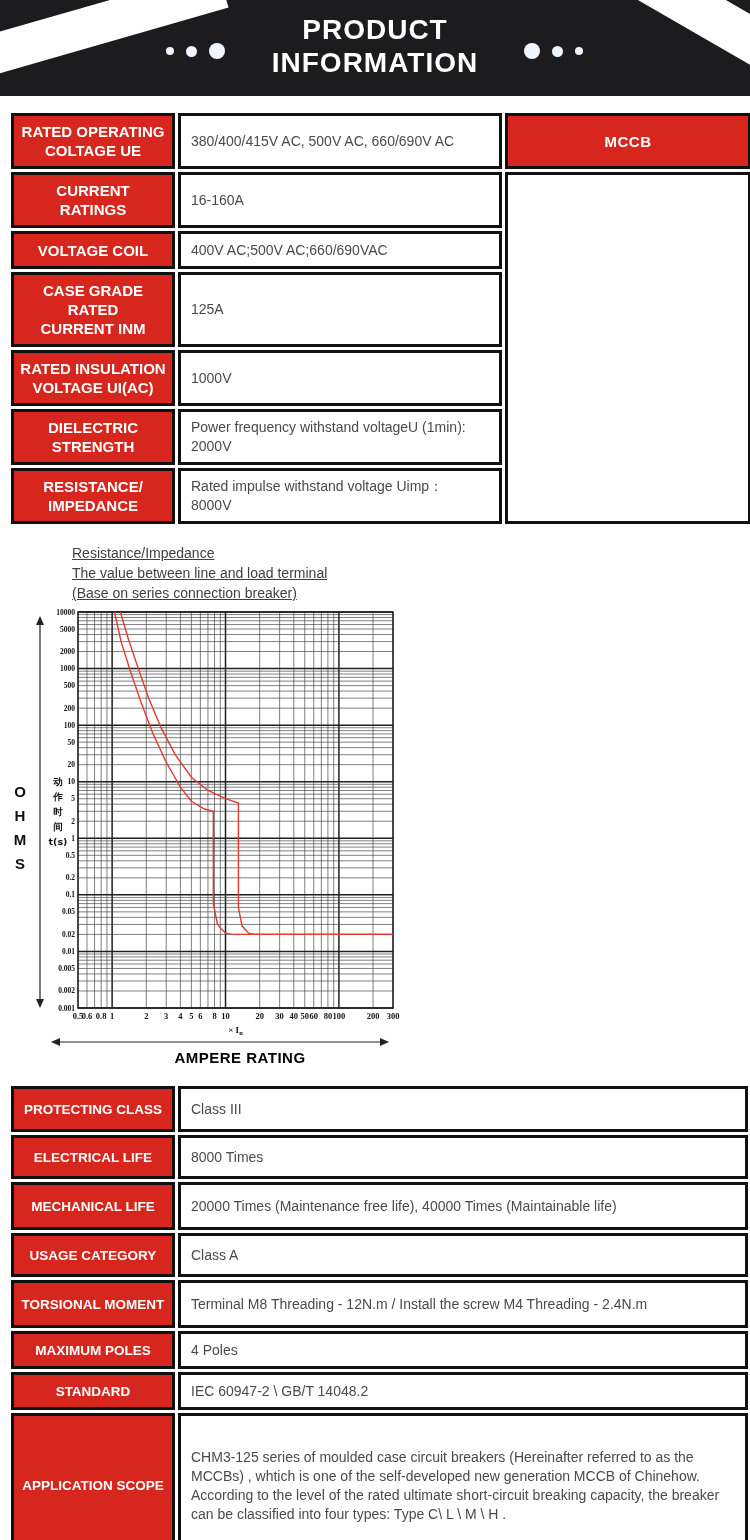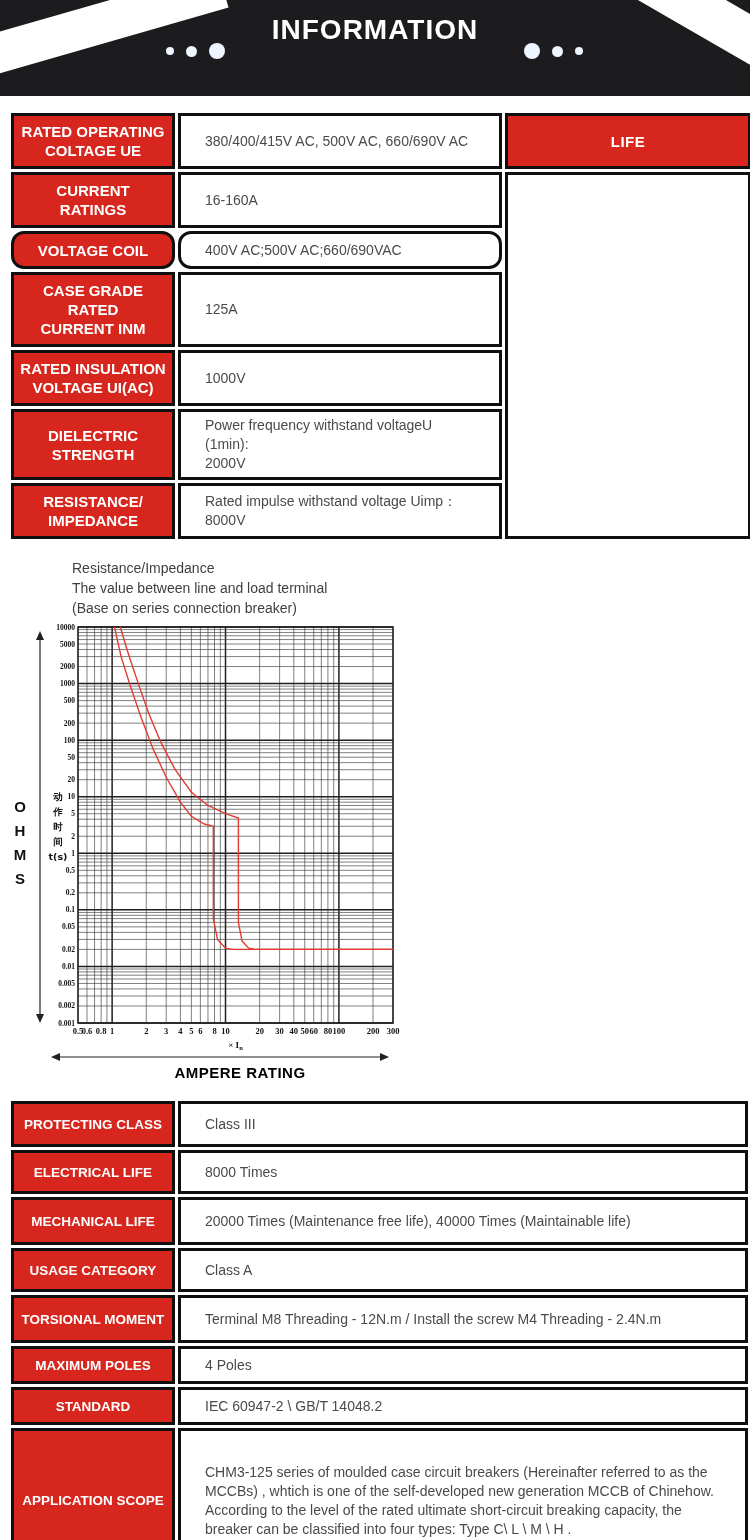--- a/index.html
+++ b/index.html
@@ -19,45 +19,45 @@
   .dot.s{width:8px;height:8px;}
   .dot.m{width:11px;height:11px;}
   .dot.b{width:16px;height:16px;}
 
   
   table.spec{border-collapse:separate;border-spacing:3px;margin:14px 8px 0 8px;width:734px;
     table-layout:fixed;background:#fff;}
   table.spec td{border:3px solid #101010;box-sizing:border-box;vertical-align:middle;overflow:hidden;}
   td.lab{background:#d7261d;color:#fff;font-weight:bold;text-align:center;font-size:15px;
     line-height:19px;white-space:pre-line;padding:6px;}
-  td.val{color:#4a4a4a;font-size:14px;line-height:19px;padding:4px 24px;white-space:pre-line;}
+  td.val{color:#4a4a4a;font-size:14px;line-height:19px;padding:4px 10px;white-space:pre-line;}
   td.label-head{background:#d7261d;color:#fff;font-weight:bold;text-align:center;font-size:15px;letter-spacing:.5px;}
   td.empty{background:#fff;}
 
   .spec.top tr:nth-child(1) td{height:48px;}
   .spec.top tr:nth-child(2) td{height:44px;}
-  .spec.top tr:nth-child(3) td{height:38px;border-radius:13px;}
+  .spec.top tr:nth-child(3) td{height:38px;}
   .spec.top tr:nth-child(4) td{height:44px;}
   .spec.top tr:nth-child(5) td{height:50px;}
   .spec.top tr:nth-child(6) td{height:50px;}
   .spec.top tr:nth-child(7) td{height:56px;}
 
   .spec.bottom{margin-top:8px;}
   .spec.bottom td.lab{font-size:13.5px;white-space:normal;}
   .spec.bottom tr:nth-child(1) td{height:46px;}
   .spec.bottom tr:nth-child(2) td{height:44px;}
   .spec.bottom tr:nth-child(3) td{height:48px;}
   .spec.bottom tr:nth-child(4) td{height:44px;}
   .spec.bottom tr:nth-child(5) td{height:48px;}
   .spec.bottom tr:nth-child(6) td{height:38px;}
   .spec.bottom tr:nth-child(7) td{height:38px;}
   .spec.bottom tr:nth-child(8) td{height:145px;}
 
   
-  .chart-notes{margin:16px 0 0 72px;font-size:14px;color:#3f3f3f;line-height:20px;}
+  .chart-notes{margin:16px 0 0 72px;font-size:14px;color:#3f3f3f;line-height:20px;text-decoration:underline;}
   .chart-wrap{position:relative;height:470px;margin-top:2px;}
   .tickY{font-family:"Liberation Serif",serif;font-size:7.5px;font-weight:bold;fill:#111;}
   .tickX{font-family:"Liberation Serif",serif;font-size:8.5px;font-weight:bold;fill:#111;}
   .ohms{font-family:"Liberation Sans",sans-serif;font-size:15px;font-weight:bold;fill:#111;}
   .ylab{font-family:"DejaVu Sans",sans-serif;font-size:9.5px;font-weight:bold;fill:#111;}
   .unit{font-family:"Liberation Serif",serif;font-size:9px;font-weight:bold;fill:#111;}
   .ampere{font-family:"Liberation Sans",sans-serif;font-size:15px;font-weight:bold;fill:#000;letter-spacing:.5px;}
 </style>
 </head>
 <body>
@@ -69,36 +69,37 @@
     <span class="dot s"></span>
     <span class="dot m"></span>
     <span class="dot b"></span>
   </div>
   <div class="dots dots-right">
     <span class="dot b"></span>
     <span class="dot m"></span>
     <span class="dot s"></span>
   </div>
   <div class="banner-title">
+    <div>PRODUCT</div>
     <div>INFORMATION</div>
   </div>
 </div>
 
 <table class="spec top">
   <colgroup>
       <col style="width:164px">
       <col style="width:324px">
       <col style="width:246px">
     </colgroup>
   <tbody>
       <tr>
     <td class="lab">RATED OPERATING
 COLTAGE UE</td>
     <td class="val">380/400/415V AC, 500V AC, 660/690V AC</td>
-    <td class="label-head">LIFE</td>
+    <td class="label-head">MCCB</td>
   </tr>
   <tr>
     <td class="lab">CURRENT
 RATINGS</td>
     <td class="val">16-160A</td>
     <td class="empty" rowspan="6"></td>
   </tr>
   <tr>
     <td class="lab">VOLTAGE COIL</td>
     <td class="val">400V AC;500V AC;660/690VAC</td>

